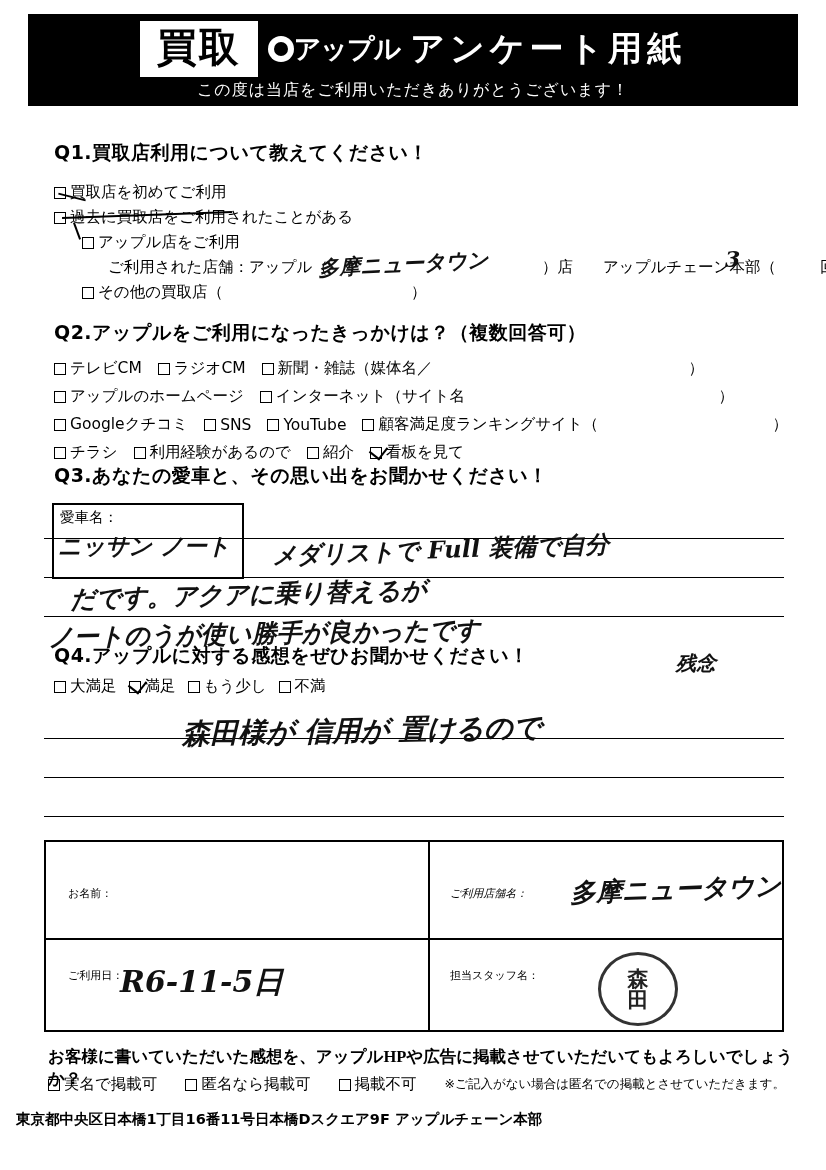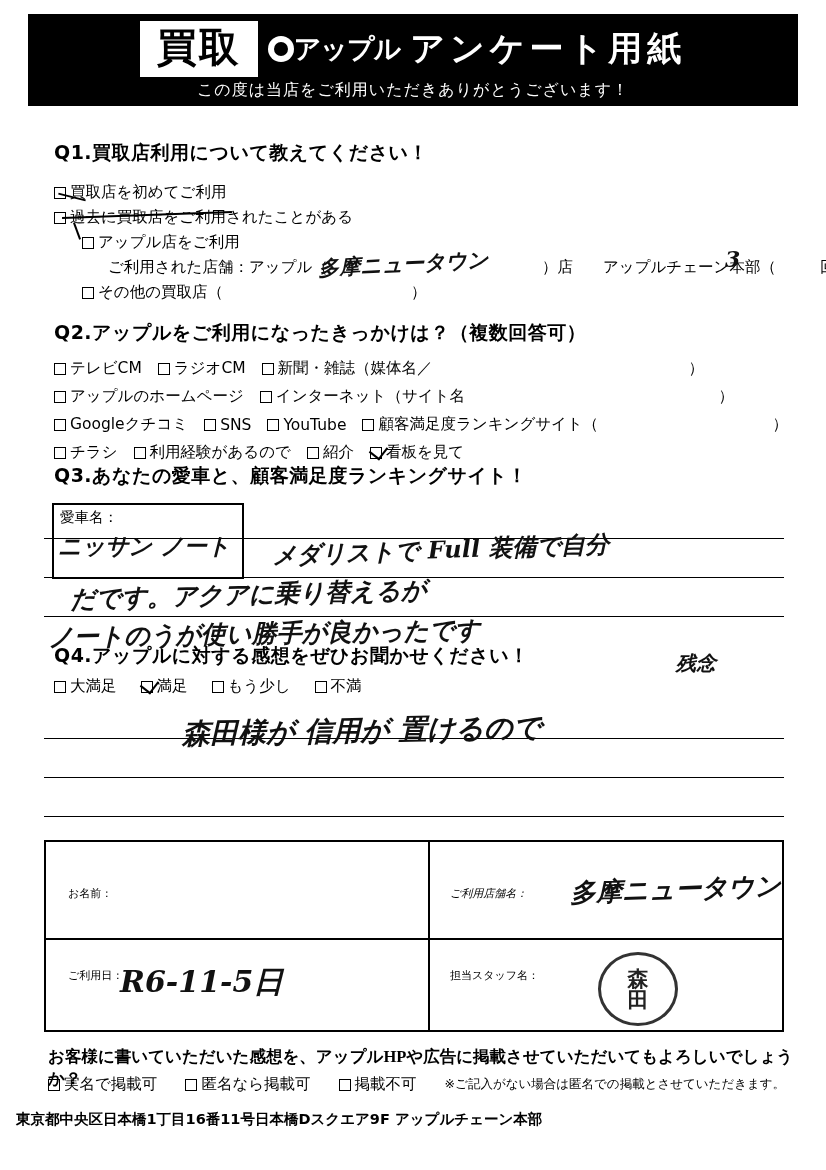--- a/index.html
+++ b/index.html
@@ -186,21 +186,21 @@
     position: absolute; left: 58px; top: 531px;
     font-size: 23px;
   }
   #q3-ans1 { position: absolute; left: 272px; top: 534px; font-size: 24px; transform: rotate(-2deg); }
   #q3-ans2 { position: absolute; left: 70px; top: 578px; font-size: 25px; transform: rotate(-1.5deg); }
   #q3-ans3 { position: absolute; left: 48px; top: 617px; font-size: 25px; transform: rotate(-1deg); }
   #q3-ans4 { position: absolute; left: 676px; top: 650px; font-size: 20px; }
 
   
   #q4-head { position: absolute; left: 54px; top: 643px; }
-  #q4-opts { position: absolute; left: 54px; top: 676px; display: flex; gap: 24px; }
+  #q4-opts { position: absolute; left: 54px; top: 676px; display: flex; gap: 12px; }
   #q4-lines { position: absolute; left: 44px; top: 700px; width: 740px; }
   #q4-ans { position: absolute; left: 182px; top: 712px; font-size: 28px; transform: rotate(-1deg); }
 
   
   #info-box {
     position: absolute; left: 44px; top: 840px;
     width: 740px; height: 192px;
     border: 2px solid #000;
     box-sizing: border-box;
   }
@@ -390,21 +390,21 @@
         <span class="cb"></span>
         <span>紹介</span>
       </span>
       <span class="opt">
         <span class="cb checked"></span>
         <span>看板を見て</span>
       </span>
     </div>
   </div>
 
-  <div class="qhead" id="q3-head">Q3.あなたの愛車と、顧客満足度ランキングサイト！</div>
+  <div class="qhead" id="q3-head">Q3.あなたの愛車と、その思い出をお聞かせください！</div>
   <div id="q3-lines">
     <div class="ruled"></div>
     <div class="ruled"></div>
     <div class="ruled"></div>
   </div>
 
   <div id="car-box"></div>
   <div id="car-label">愛車名：</div>
   <div class="hand" id="car-value">ニッサン ノート</div>
 

